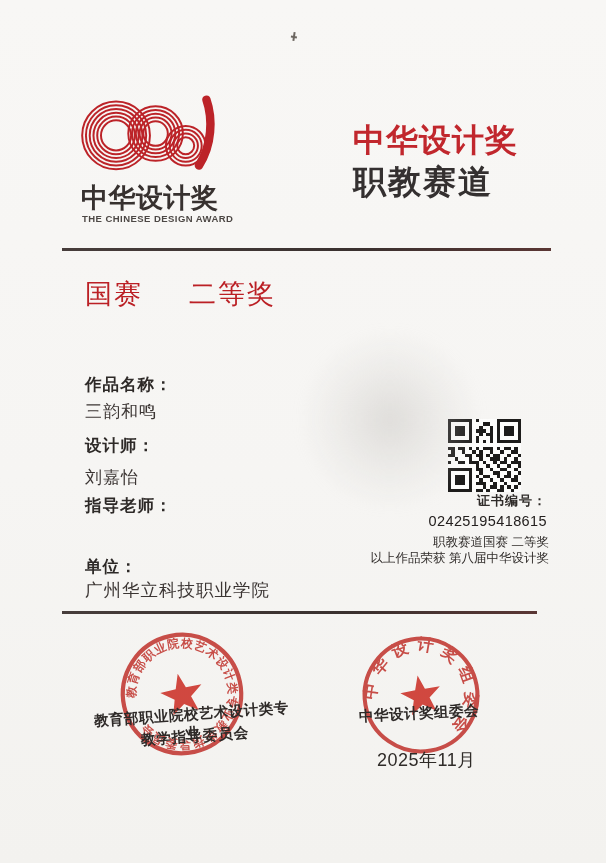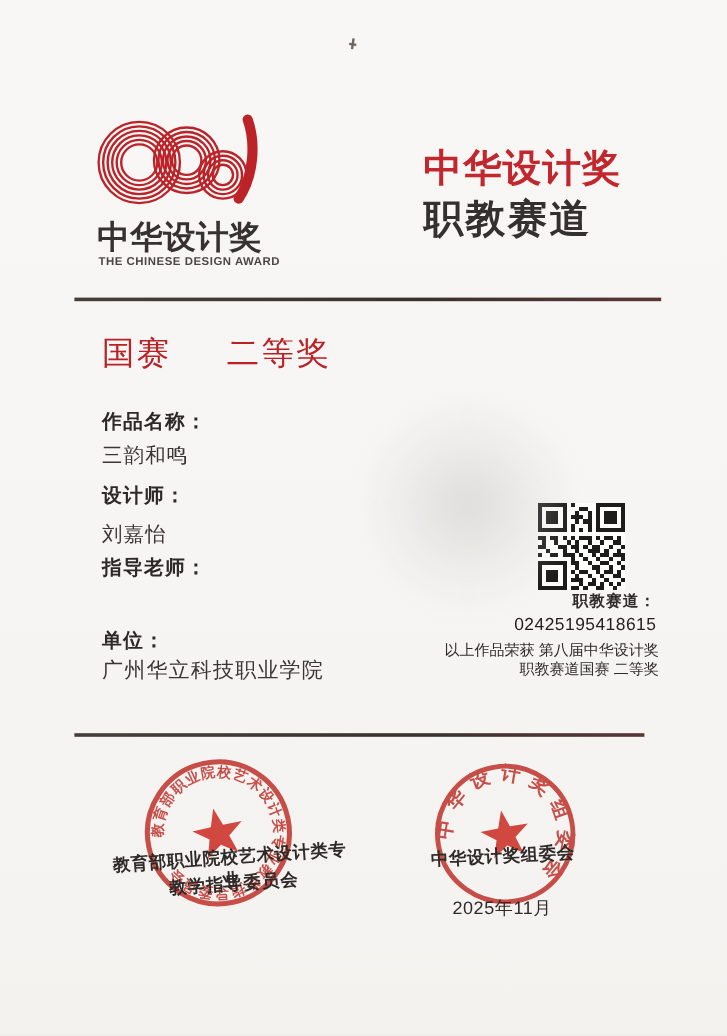--- a/index.html
+++ b/index.html
@@ -27,21 +27,21 @@
   .divider { position:absolute; left:62px; width:489px; height:2.5px;
              background:linear-gradient(90deg,#473d3b,#3a312f 60%,#5a3634); }
   .divider-top    { top:248px; }
   .divider-bottom { top:611px; width:475px; }
 
   
   .award-row { position:absolute; left:85px; top:276px; display:flex; gap:46px;
                font-size:27px; font-weight:normal; color:#bb2025; letter-spacing:2px; }
 
   
-  .fld { position:absolute; left:85px; line-height:1.2; }
+  .fld { position:absolute; left:85px; line-height:1.2;margin-top:32px; }
   .fld-label { font-size:16.5px; font-weight:bold; color:#2d2927; letter-spacing:1px; }
   .fld-value { font-size:17px; color:#3b3533; letter-spacing:1px; }
   .f-label-1 { top:343px; } .f-value-1 { top:370px; }
   .f-label-2 { top:404px; } .f-value-2 { top:436px; }
   .f-label-3 { top:464px; }
   .f-label-u { top:525px; } .f-value-u { top:548px; font-size:17.5px; }
 
   
   .qr { position:absolute; left:448px; top:419px; width:73px; height:73px; }
   .cert-block { position:absolute; right:59px; top:492px; text-align:right; }
@@ -53,21 +53,21 @@
   
   .stamp { position:absolute; }
   .stamp-left  { left:117px; top:629px; width:130px; height:130px; transform:rotate(-12deg); }
   .stamp-right { left:359px; top:633px; width:124px; height:124px; transform:rotate(-10deg); }
   .stamp svg { width:100%; height:100%; opacity:0.92; }
 
   .stamp-caption { position:absolute; font-weight:bold; color:#2e2a28; text-align:center; }
   .cap-l1 { left:88px;  top:705px; width:208px; font-size:14.5px; letter-spacing:0.5px; transform:rotate(-4deg); }
   .cap-l2 { left:120px; top:727px; width:150px; font-size:14.5px; letter-spacing:1px;  transform:rotate(-4deg); }
   .cap-r1 { left:357px; top:704px; width:124px; font-size:14.5px; letter-spacing:0.5px; transform:rotate(-3deg); }
-  .stamp-date { position:absolute; left:377px; top:748px; font-size:15px; color:#2f2b28; letter-spacing:0.5px; }
+  .stamp-date { position:absolute; left:377px; top:748px; font-size:18px; color:#2f2b28; letter-spacing:0.5px; }
 
   
   .smudge { position:absolute; left:300px; top:330px; width:180px; height:180px; border-radius:50%;
             background:radial-gradient(circle, rgba(196,193,189,0.45) 0%, rgba(210,208,204,0.2) 45%, transparent 72%);
             filter:blur(6px); }
   .scratch { position:absolute; left:293px; top:32px; width:2px; height:9px;
              background:#6c6660; transform:rotate(8deg); }
   .scratch::after { content:""; position:absolute; left:-2px; top:4px; width:6px; height:1.5px; background:#6c6660; }
 </style>
 </head>
@@ -151,26 +151,26 @@
                M9 15h1v1h-1z M13 15h2v1h-2z M17 15h1v1h-1z M20 15h1v1h-1z
                M8 16h1v1h-1z M10 16h2v1h-2z M14 16h1v1h-1z M16 16h2v1h-2z M19 16h1v1h-1z
                M9 17h1v1h-1z M12 17h1v1h-1z M15 17h1v1h-1z M18 17h2v1h-2z
                M8 18h3v1h-3z M13 18h1v1h-1z M16 18h1v1h-1z M20 18h1v1h-1z
                M10 19h1v1h-1z M12 19h2v1h-2z M15 19h1v1h-1z M17 19h1v1h-1z M19 19h1v1h-1z
                M8 20h2v1h-2z M11 20h1v1h-1z M14 20h2v1h-2z M18 20h1v1h-1z"></path>
     </g>
   </svg>
 
   <div class="cert-block">
-    <div class="cert-label">职教赛道：</div>
+    <div class="cert-label">证书编号：</div>
     <div class="cert-number">02425195418615</div>
   </div>
   <div class="note-block">
+    <div>职教赛道国赛 二等奖</div>
     <div>以上作品荣获 第八届中华设计奖</div>
-    <div>职教赛道国赛 二等奖</div>
   </div>
 
   <div class="divider divider-bottom"></div>
 
   <div class="stamp stamp-left">
     <svg viewBox="0 0 200 200" aria-hidden="true">
       <circle cx="100" cy="100" r="91" fill="none" stroke="#c4403a" stroke-width="6.5"></circle>
       <path id="ringL" d="M 100,100 m -72,0 a 72,72 0 1,1 144,0 a 72,72 0 1,1 -144,0" fill="none"></path>
       <text font-size="18" font-weight="bold" fill="#c4403a" letter-spacing="1.5">
         <textPath href="#ringL" startOffset="2%">教育部职业院校艺术设计类专业教学指导委员会</textPath>

